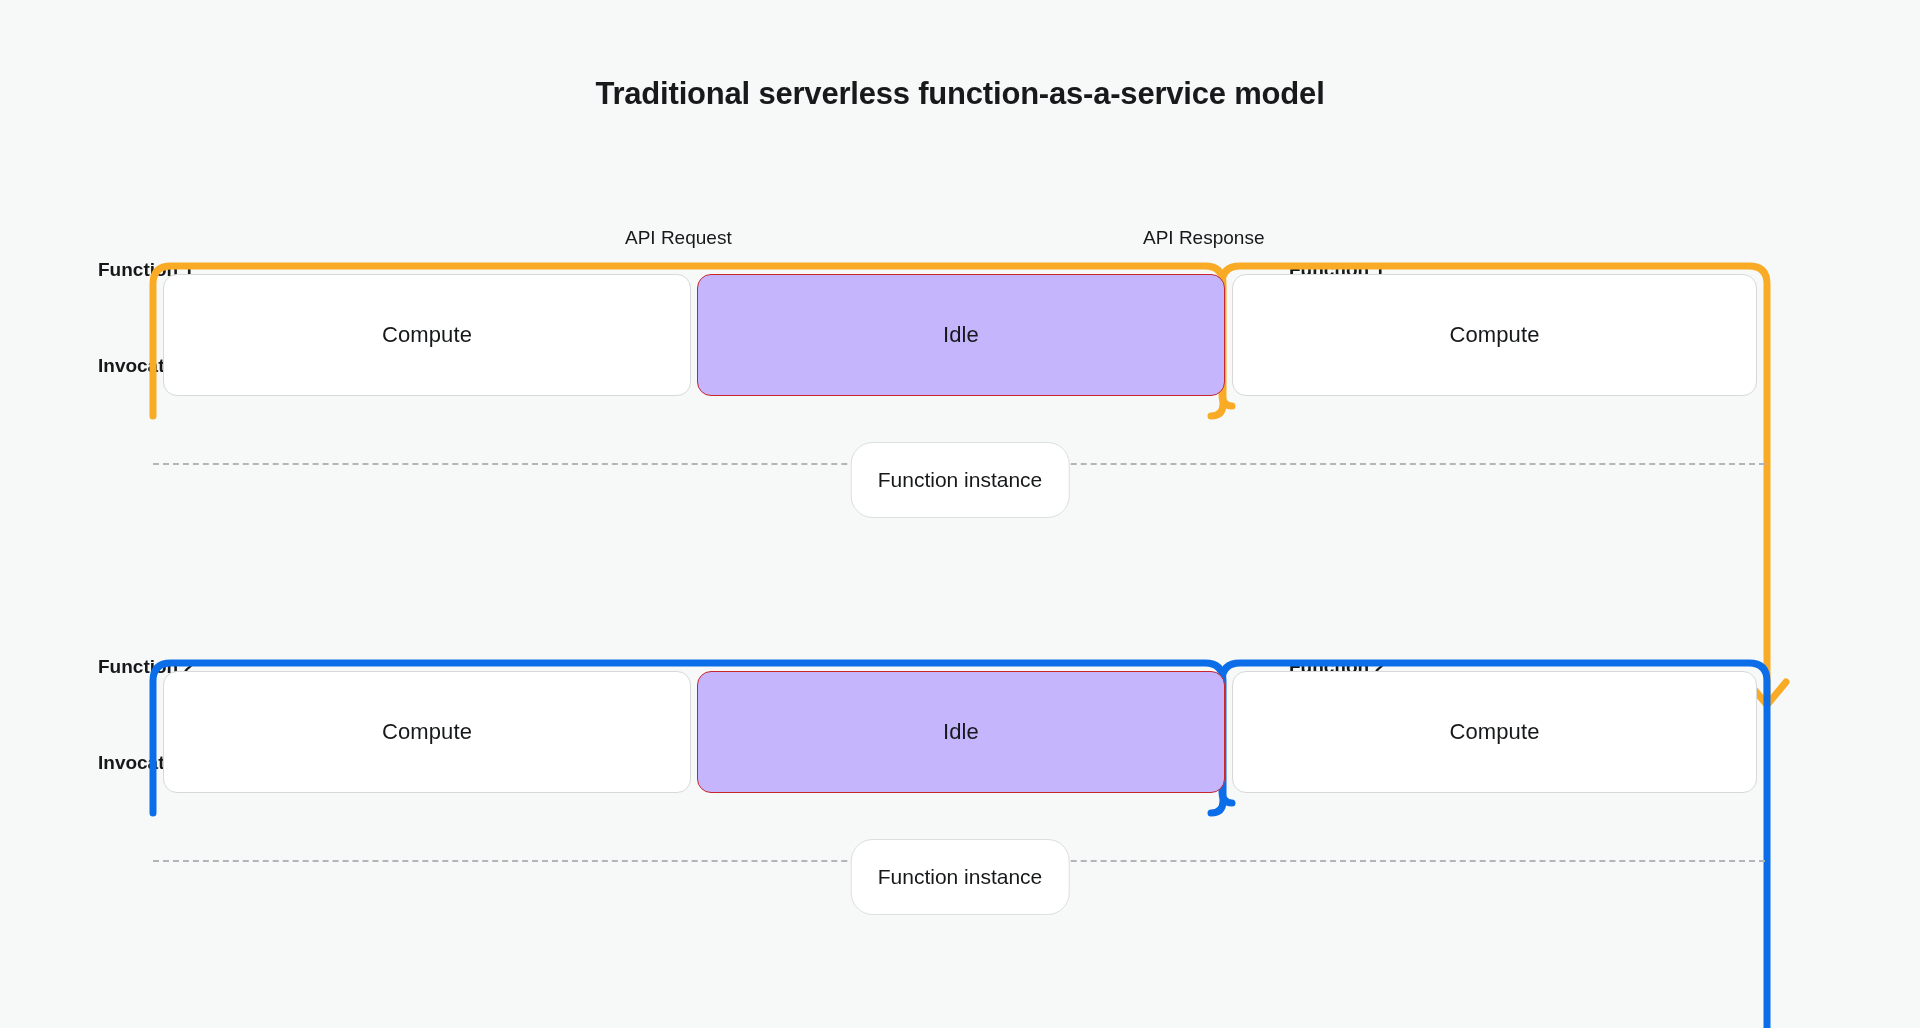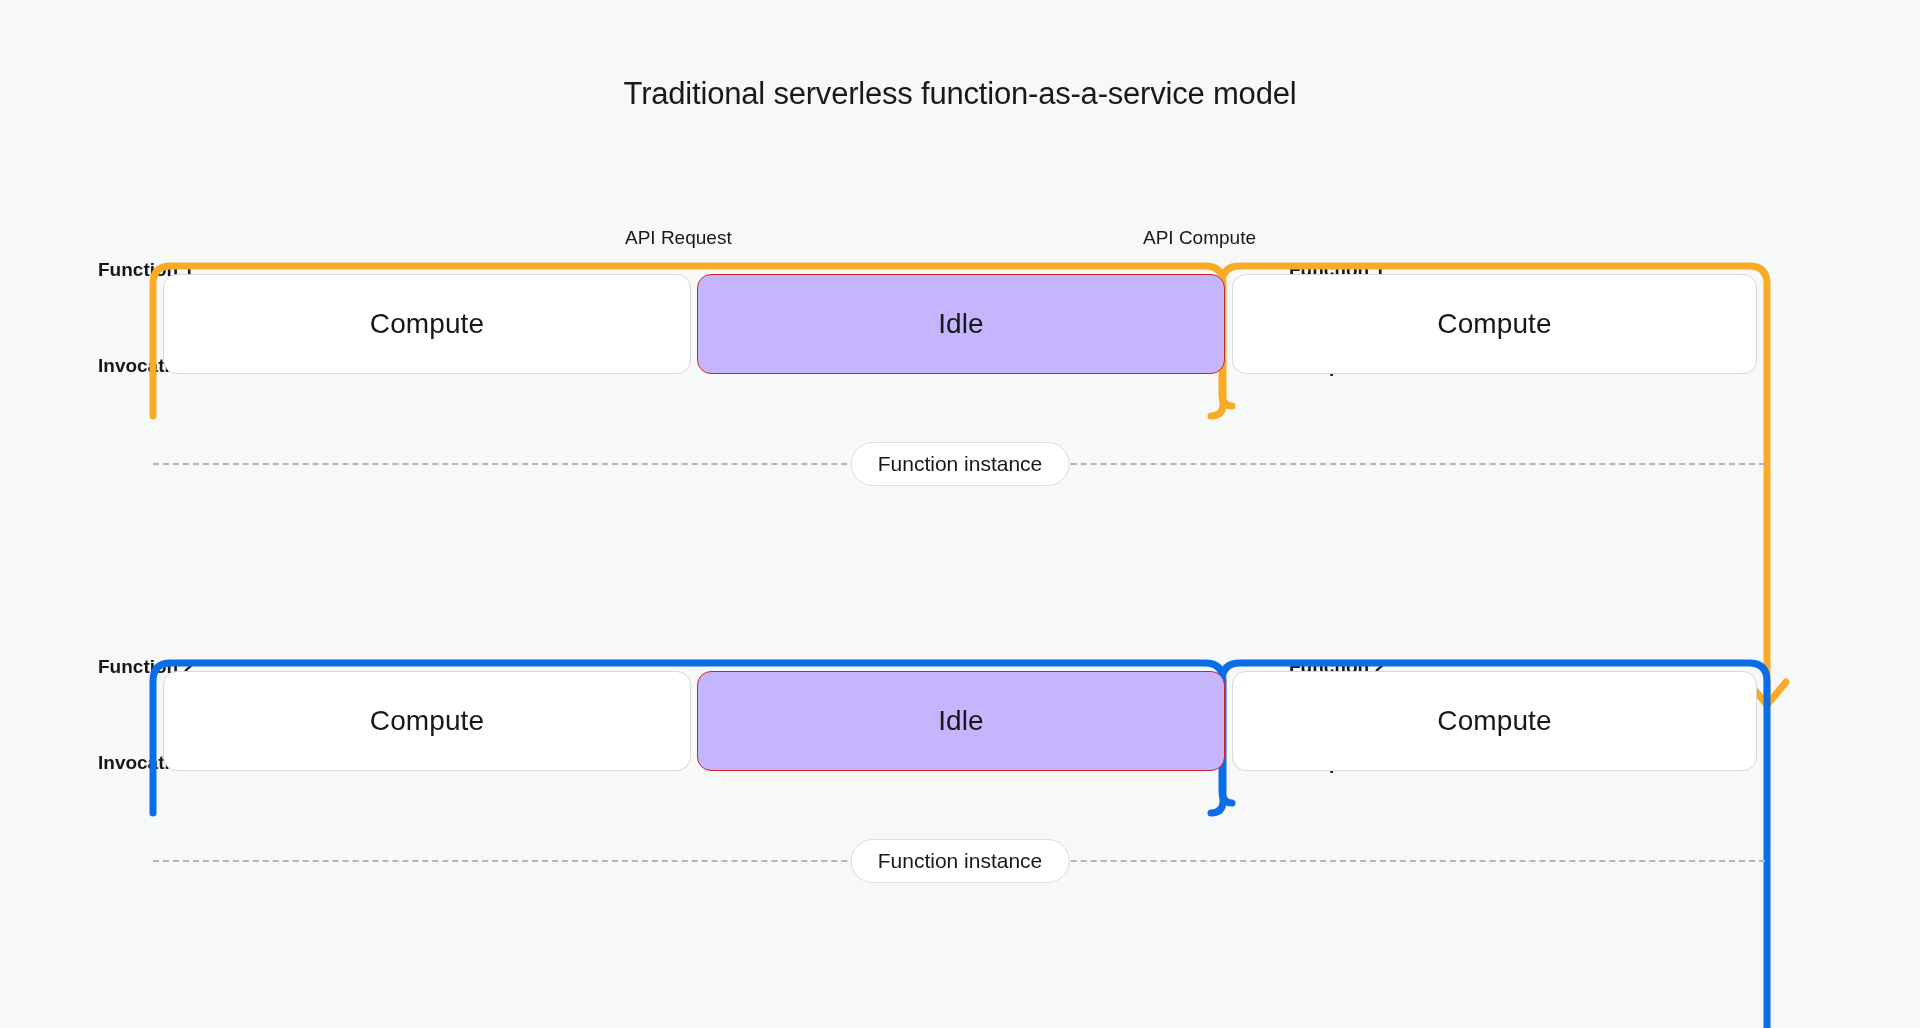--- a/index.html
+++ b/index.html
@@ -21,21 +21,21 @@
   }
 
   
   .diagram-title {
     position: absolute;
     left: 0;
     top: 76px;
     width: 1920px;
     text-align: center;
     font-size: 31px;
-    font-weight: normal;
+    font-weight: bold;
     letter-spacing: -0.2px;
     color: #17191b;
   }
 
   
   .row {
     position: absolute;
     left: 0;
     width: 1920px;
   }
@@ -90,26 +90,26 @@
     left: 0;
     top: 0;
     width: 1920px;
     height: 160px;
     overflow: visible;
   }
 
   .seg {
     position: absolute;
     top: 18px;
-    height: 100px;
+    height: 122px;
     border-radius: 14px;
     display: flex;
     align-items: center;
     justify-content: center;
-    font-size: 28px;
+    font-size: 22px;
     font-weight: normal;
     color: #16181a;
     letter-spacing: 0.1px;
   }
 
   .seg-compute {
     background: #ffffff;
     border: 1px solid #d6d8da;
   }
   .seg-idle {
@@ -137,21 +137,21 @@
     border-top: 2px dashed #b2b5b9;
   }
   .pill {
     position: absolute;
     left: 50%;
     top: 0;
     transform: translateX(-50%);
     background: #ffffff;
     border: 1px solid #dcdee0;
     border-radius: 22px;
-    padding: 8px 26px;
+    padding: 24px 26px;
     font-size: 21px;
     color: #16181a;
     line-height: 26px;
     white-space: nowrap;
   }
 </style>
 </head>
 <body>
 
 <div class="canvas">
@@ -166,21 +166,21 @@
         <span class="lbl-line">Invocation</span>
       </div>
 
       <div class="lbl lbl-response">
         <span class="lbl-line">Function 1</span>
         <span class="lbl-line">Response</span>
       </div>
 
       <div class="lbl-2 lbl-api-request">API Request</div>
 
-      <div class="lbl-2 lbl-api-response">API Compute</div>
+      <div class="lbl-2 lbl-api-response">API Response</div>
     </div>
 
     <div class="strip">
       <svg class="bracket-svg" viewBox="0 0 1920 160">
 
         <path d="M 153 160 L 153 28 Q 153 10 171 10 L 1205 10 Q 1223 10 1223 28 L 1223 148 Q 1223 160 1211 160" fill="none" stroke="#f9ab26" stroke-width="7" stroke-linecap="round"></path>
 
         <path d="M 1232 150 Q 1222 150 1222 138 L 1222 28 Q 1222 10 1240 10 L 1749 10 Q 1767 10 1767 28 L 1767 441" fill="none" stroke="#f9ab26" stroke-width="7" stroke-linecap="round"></path>
 
         <path d="M 1748 426 L 1767 449 L 1786 426" fill="none" stroke="#f9ab26" stroke-width="7" stroke-linecap="round" stroke-linejoin="round"></path>

